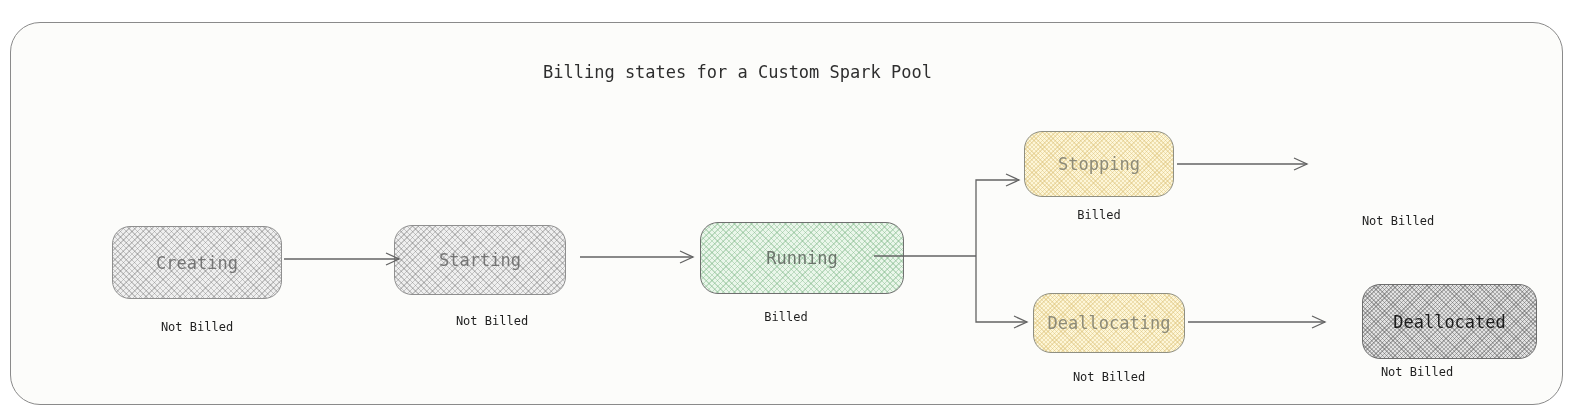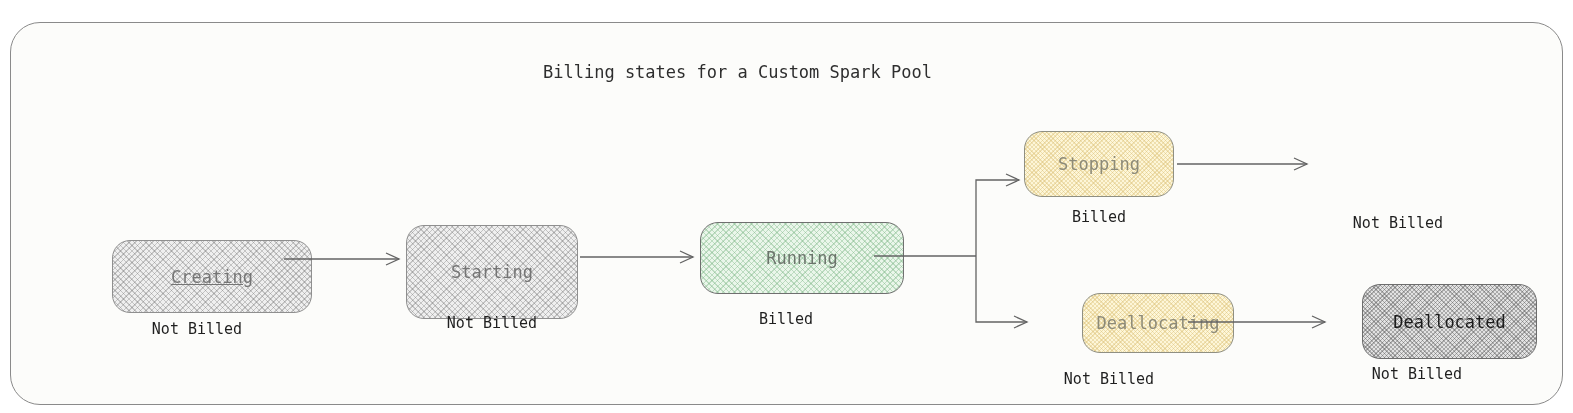--- a/index.html
+++ b/index.html
@@ -40,29 +40,29 @@
     border:1.6px solid #6f6f6f;color:#6b746b;
   }
   .node.cream{
     background-color:#fdf6d8;
     background-image:
       repeating-linear-gradient(45deg, rgba(215,185,105,.38) 0 1px, transparent 1px 3px),
       repeating-linear-gradient(135deg, rgba(215,185,105,.38) 0 1px, transparent 1px 3px);
     border:1.5px solid #8f8f82;color:#8c8a78;
   }
   .billing{
-    position:absolute;width:220px;text-align:center;font-size:15px;color:#1f1f1f;white-space:nowrap;
+    position:absolute;width:220px;text-align:center;font-size:12px;color:#1f1f1f;white-space:nowrap;
   }
   
-  #node-creating     {left:112px; top:240px; width:200px; height:73px;text-decoration:underline;}
-  #node-starting     {left:406px; top:225px; width:172px; height:94px;}
+  #node-creating     {left:112px; top:226px; width:170px; height:73px;}
+  #node-starting     {left:394px; top:225px; width:172px; height:70px;}
   #node-running      {left:700px; top:222px; width:204px; height:72px;}
   #node-stopping     {left:1024px;top:131px; width:150px; height:66px;}
   #node-stopped      {left:1312px;top:126px; width:173px; height:77px;}
-  #node-deallocating {left:1082px;top:293px; width:152px; height:60px;}
+  #node-deallocating {left:1033px;top:293px; width:152px; height:60px;}
   #node-deallocated  {left:1362px;top:284px; width:175px; height:75px;}
   
   #billing-creating     {left:87px;  top:320px;}
   #billing-starting     {left:382px; top:314px;}
   #billing-running      {left:676px; top:310px;}
   #billing-stopping     {left:989px; top:208px;}
   #billing-stopped      {left:1288px;top:214px;}
   #billing-deallocating {left:999px; top:370px;}
   #billing-deallocated  {left:1307px;top:365px;}
   #edges{position:absolute;left:0;top:0;width:1573px;height:413px;pointer-events:none;}

